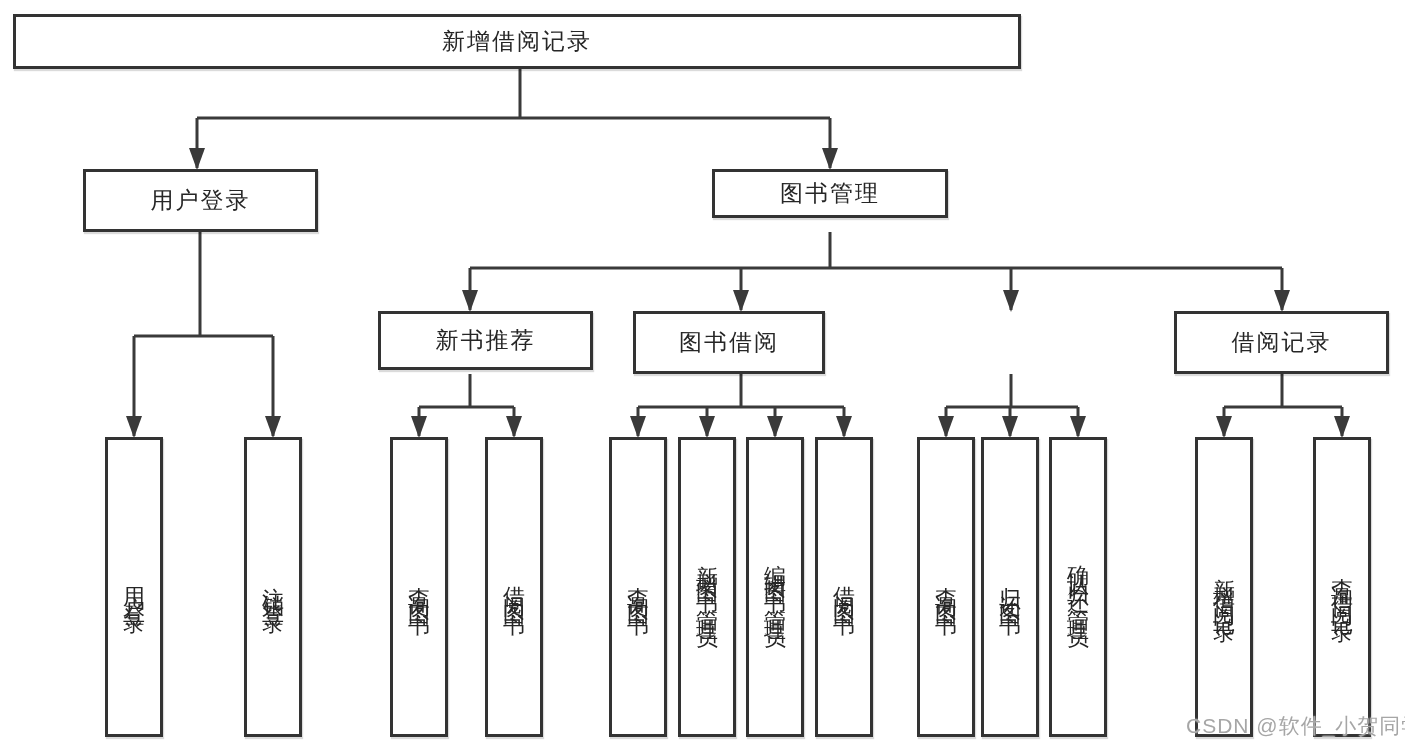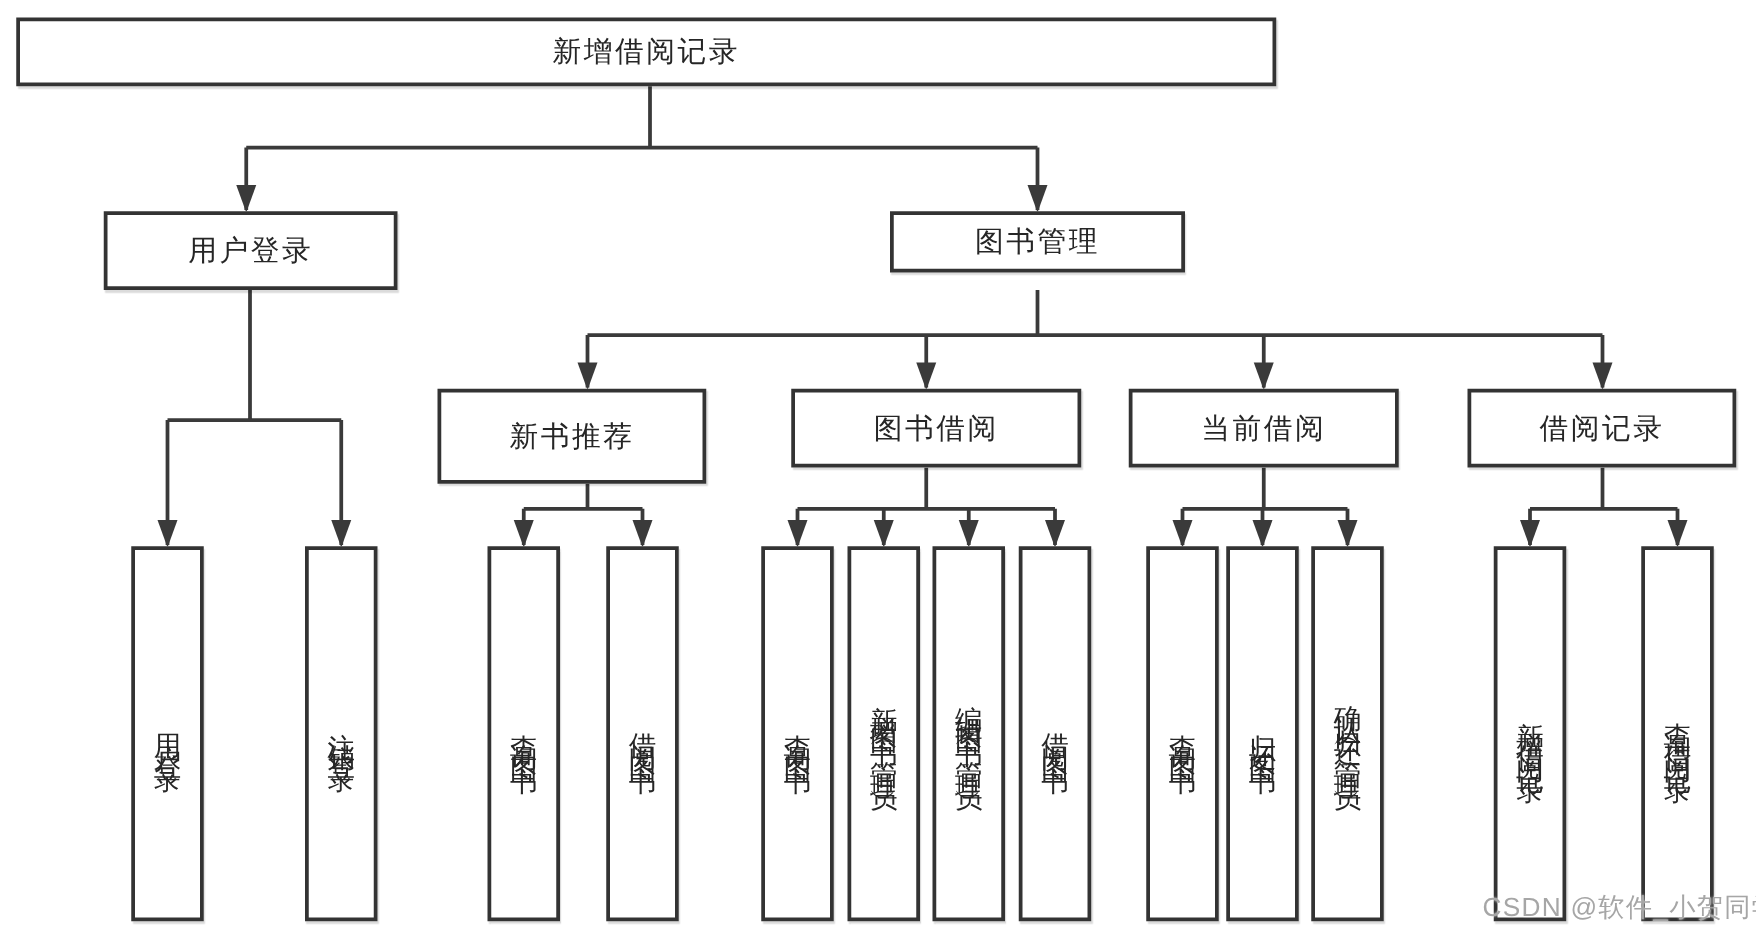--- a/index.html
+++ b/index.html
@@ -29,22 +29,22 @@
   .leaf{ width:58px; height:300px; top:437px; }
   .leaf .vtxt{
     writing-mode:vertical-rl; text-orientation:mixed;
     font-size:22px; letter-spacing:9px; line-height:1;
     white-space:nowrap;
   }
   
   .root-box   { left:13px;  top:14px;  width:1008px; height:55px; }
   .n-login    { left:83px;  top:169px; width:235px;  height:63px; }
   .n-bookmgmt { left:712px; top:169px; width:236px;  height:49px; }
-  .n-newrec   { left:350px; top:311px; width:215px;  height:76px; }
-  .n-borrow   { left:633px; top:311px; width:232px;  height:63px; }
+  .n-newrec   { left:378px; top:311px; width:215px;  height:59px; }
+  .n-borrow   { left:633px; top:311px; width:192px;  height:63px; }
   .n-current  { left:903px; top:311px; width:216px;  height:63px; }
   .n-records  { left:1174px;top:311px; width:215px;  height:63px; }
 
   .l1 { left:105px; }  .l2 { left:244px; }
   .l3 { left:390px; }  .l4 { left:485px; }
   .l5 { left:609px; }  .l6 { left:678px; }
   .l7 { left:746px; }  .l8 { left:815px; }
   .l9 { left:917px; }  .l10{ left:981px; }
   .l11{ left:1049px; } .l12{ left:1195px; }
   .l13{ left:1313px; }
@@ -122,23 +122,20 @@
   <div class="node h n-bookmgmt">
     <span>图书管理</span>
   </div>
 
   <div class="node h n-newrec">
     <span>新书推荐</span>
   </div>
   <div class="node h n-borrow">
     <span>图书借阅</span>
   </div>
-  <div class="node h n-current">
-    <span>当前借阅</span>
-  </div>
   <div class="node h n-records">
     <span>借阅记录</span>
   </div>
 
   <div class="node leaf l1">
     <span class="vtxt">用户登录</span>
   </div>
   <div class="node leaf l2">
     <span class="vtxt">注销登录</span>
   </div>

